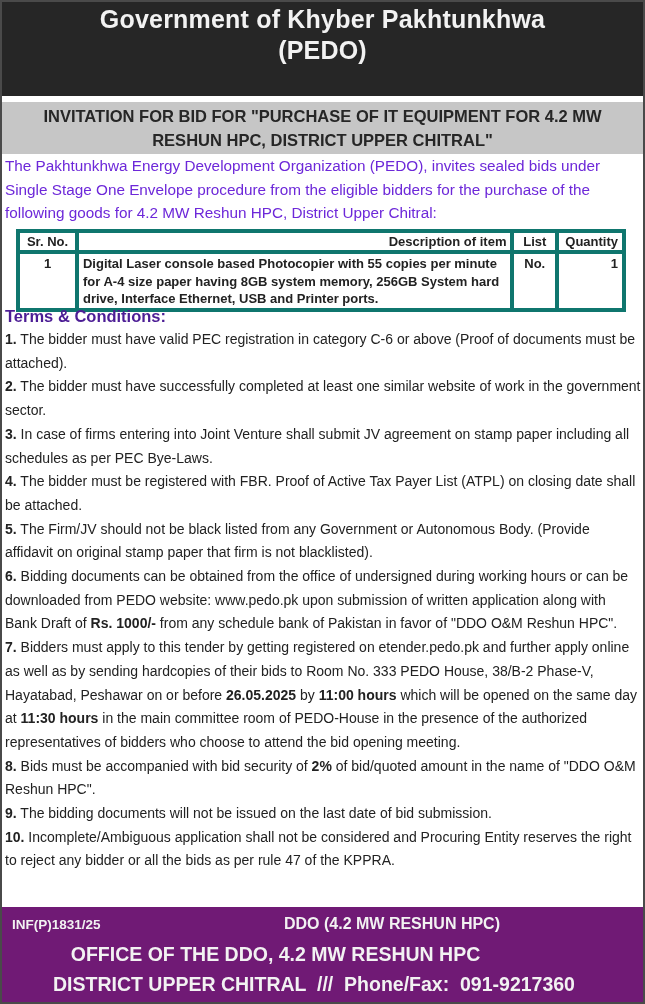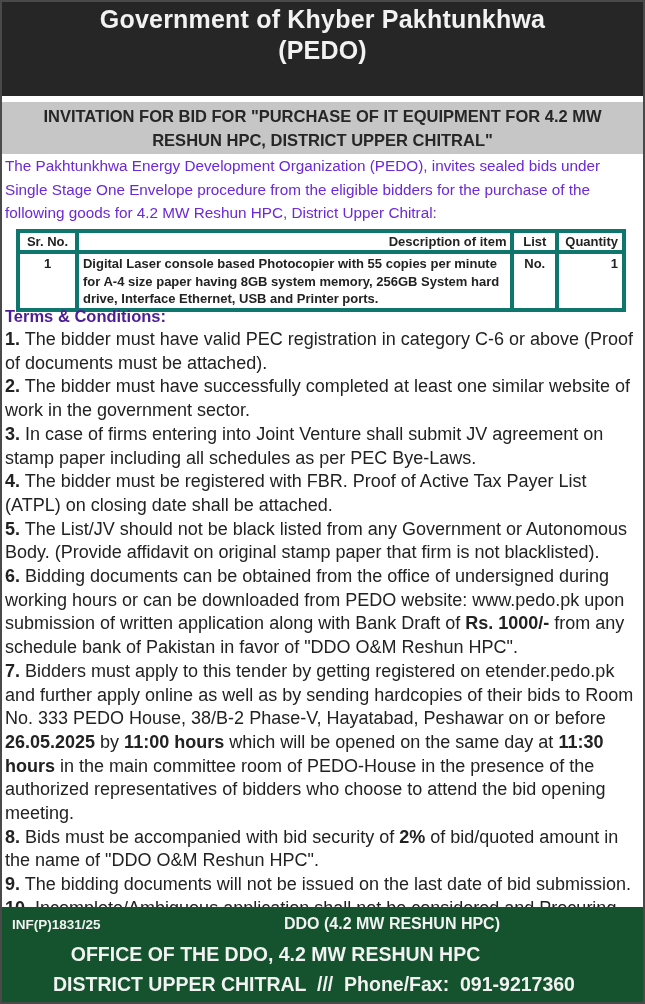--- a/index.html
+++ b/index.html
@@ -41,27 +41,27 @@
   .c-desc { width: 437px; }
   .c-unit { width: 33px; text-align: center; }
   .c-qty { width: 55px; text-align: right; }
   table.items th.c-desc { text-align: right; }
   .terms-title {
     position: absolute; left: 3px; top: 303px;
     font-size: 16.5px; font-weight: bold; line-height: 22px; color: #4c1d95;
   }
   .terms {
     position: absolute; left: 3px; top: 326px; width: 636px;
-    font-size: 18px; line-height: 23.7px; color: #222;
+    font-size: 14px; line-height: 23.7px; color: #222;
   }
   .term .num { font-weight: bold; }
   .term b { font-weight: bold; }
   .footer {
     position: absolute; left: 0; top: 905px; width: 641px; height: 95px;
-    background: #14532d; color: #f2f2f2; font-weight: bold;
+    background: #701a75; color: #f2f2f2; font-weight: bold;
   }
   .footer .ref { position: absolute; left: 10px; top: 8px; font-size: 13.5px; line-height: 20px; }
   .footer .f1 { position: absolute; left: 158px; top: 3px; width: 340px; text-align: right; font-size: 16px; line-height: 28px; }
   .footer .f2 { position: absolute; left: 0; top: 33px; width: 547px; text-align: center; font-size: 19.5px; line-height: 28px; }
   .footer .f3 { position: absolute; left: 0; top: 63px; width: 624px; text-align: center; font-size: 19.5px; line-height: 28px; }
 </style>
 </head>
 <body>
 
 <div class="page">
@@ -97,21 +97,21 @@
     </tbody>
   </table>
 
   <div class="terms-title">Terms &amp; Conditions:</div>
 
   <div class="terms">
     <div class="term"><span class="num">1.</span><span> The bidder must have valid PEC registration in category C-6 or above (Proof of documents must be attached).</span></div>
     <div class="term"><span class="num">2.</span><span> The bidder must have successfully completed at least one similar website of work in the government sector.</span></div>
     <div class="term"><span class="num">3.</span><span> In case of firms entering into Joint Venture shall submit JV agreement on stamp paper including all schedules as per PEC Bye-Laws.</span></div>
     <div class="term"><span class="num">4.</span><span> The bidder must be registered with FBR. Proof of Active Tax Payer List (ATPL) on closing date shall be attached.</span></div>
-    <div class="term"><span class="num">5.</span><span> The List/JV should not be black listed from any Government or Autonomous Body. (Provide affidavit on original stamp paper that firm is not blacklisted).</span></div>
+    <div class="term"><span class="num">5.</span><span> The Firm/JV should not be black listed from any Government or Autonomous Body. (Provide affidavit on original stamp paper that firm is not blacklisted).</span></div>
     <div class="term"><span class="num">6.</span><span> Bidding documents can be obtained from the office of undersigned during working hours or can be downloaded from PEDO website: www.pedo.pk upon submission of written application along with Bank Draft of </span><b>Rs. 1000/-</b><span> from any schedule bank of Pakistan in favor of "DDO O&amp;M Reshun HPC".</span></div>
     <div class="term"><span class="num">7.</span><span> Bidders must apply to this tender by getting registered on etender.pedo.pk and further apply online as well as by sending hardcopies of their bids to Room No. 333 PEDO House, 38/B-2 Phase-V, Hayatabad, Peshawar on or before </span><b>26.05.2025</b><span> by </span><b>11:00 hours</b><span> which will be opened on the same day at </span><b>11:30 hours</b><span> in the main committee room of PEDO-House in the presence of the authorized representatives of bidders who choose to attend the bid opening meeting.</span></div>
     <div class="term"><span class="num">8.</span><span> Bids must be accompanied with bid security of </span><b>2%</b><span> of bid/quoted amount in the name of "DDO O&amp;M Reshun HPC".</span></div>
     <div class="term"><span class="num">9.</span><span> The bidding documents will not be issued on the last date of bid submission.</span></div>
     <div class="term"><span class="num">10.</span><span> Incomplete/Ambiguous application shall not be considered and Procuring Entity reserves the right to reject any bidder or all the bids as per rule 47 of the KPPRA.</span></div>
   </div>
 
   <div class="footer">
     <div class="ref">INF(P)1831/25</div>
     <div class="f1">DDO (4.2 MW RESHUN HPC)</div>

